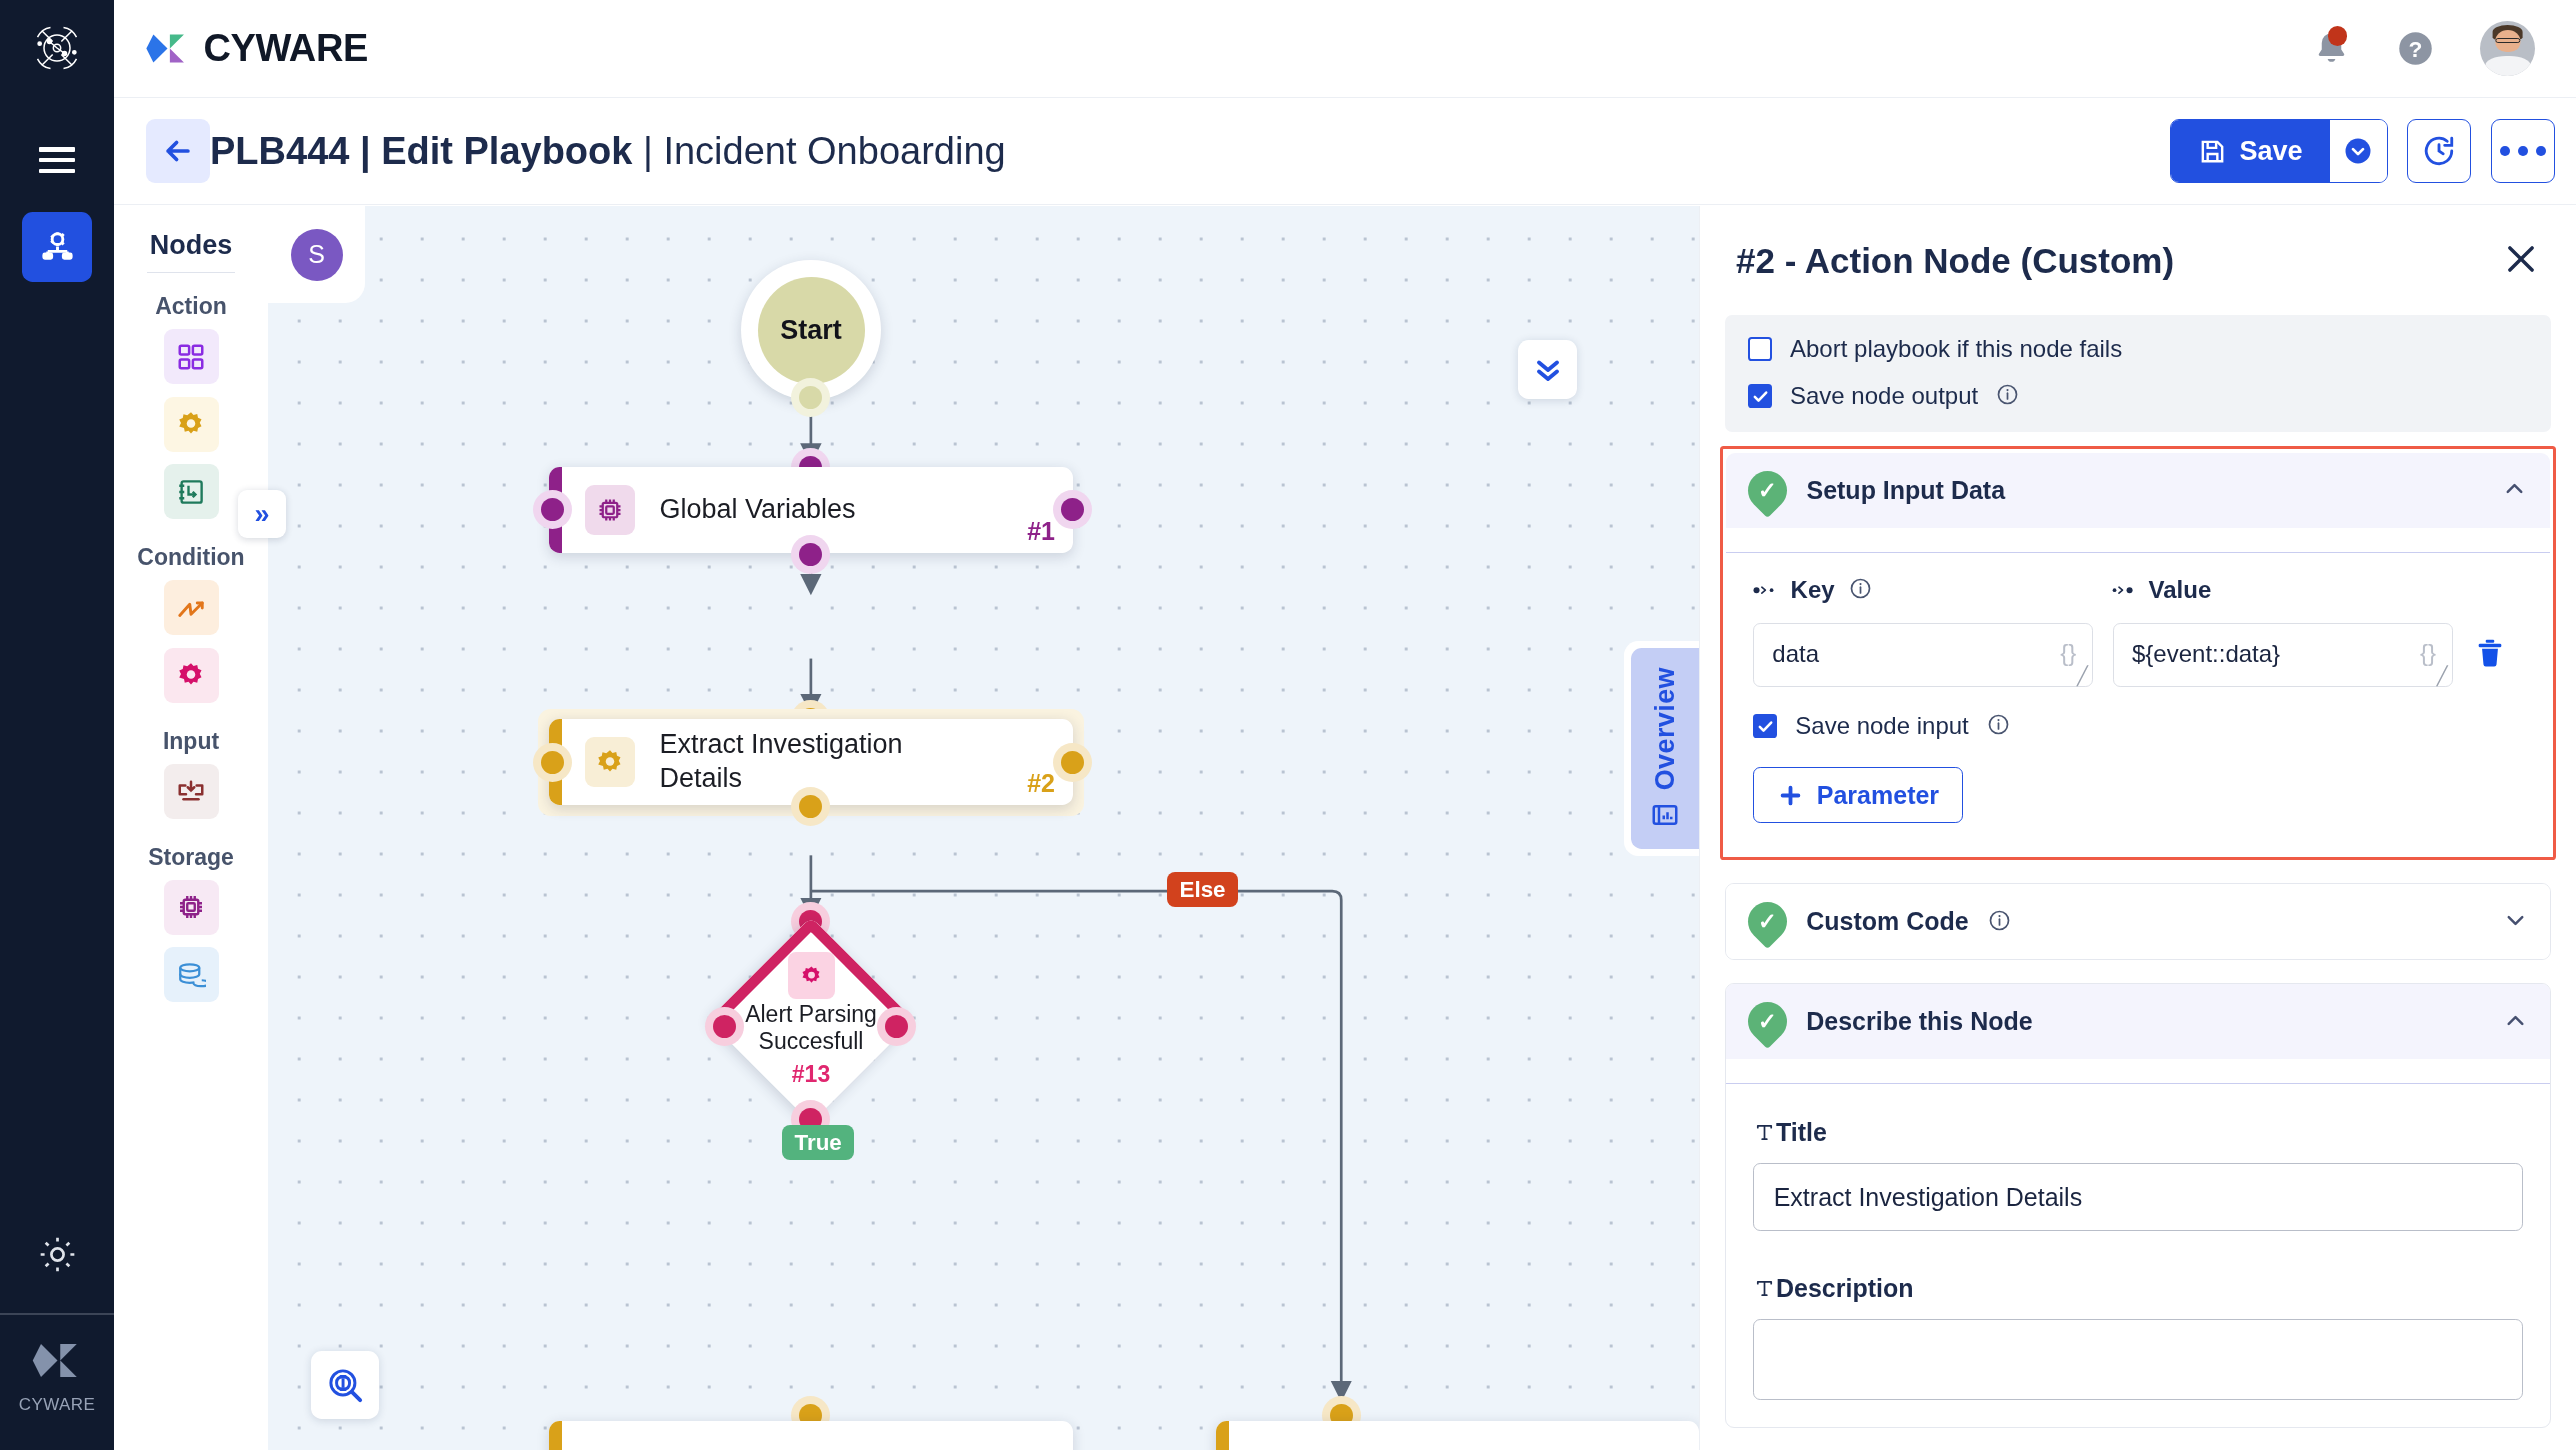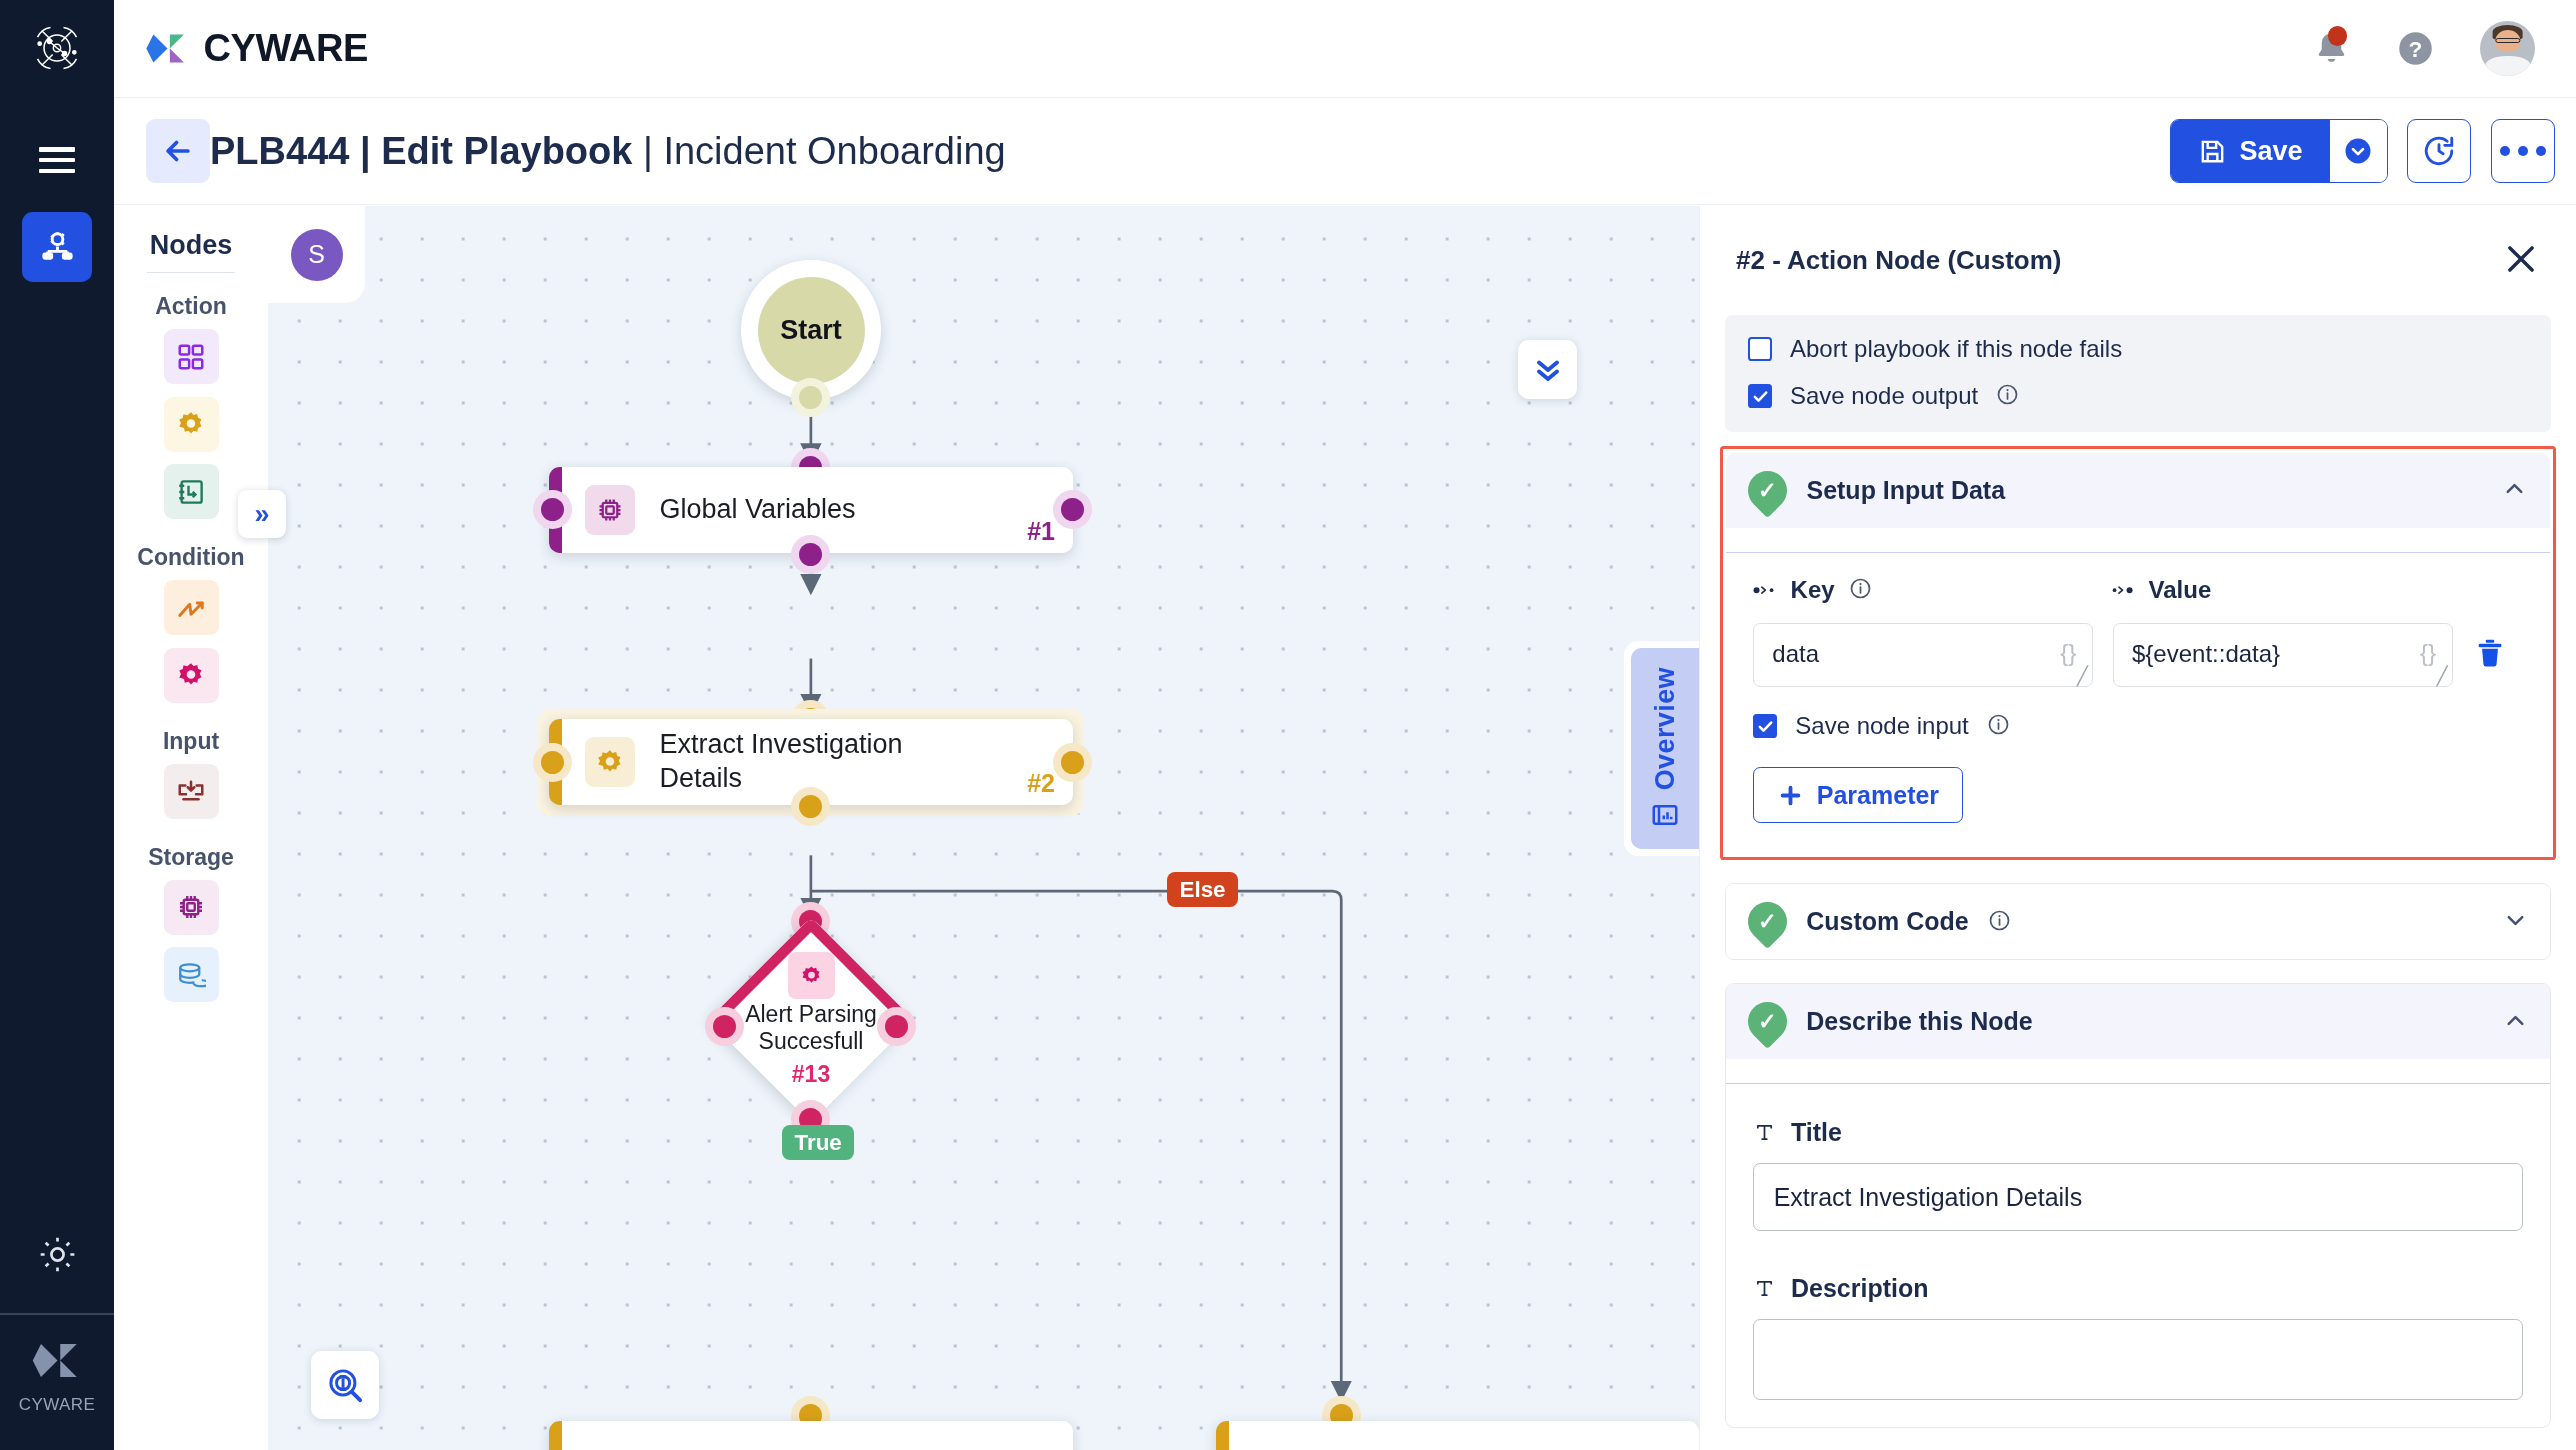--- a/index.html
+++ b/index.html
@@ -209,21 +209,21 @@
     position: absolute; padding: 4.5px 12.5px; border-radius: 8px;
     color: #fff; font-size: 22.4px; font-weight: 700;
   }
 
   
   .panel {
     position: absolute; left: 1699px; top: 206px; width: 877px; height: 1245px;
     background: #fff; border-left: 1.8px solid #eceff4; overflow: hidden;
   }
   .panel-head { display: flex; align-items: center; padding: 34px 36px 0 36px; }
-  .panel-title { font-size: 26px; font-weight: 700; color: #1d2b4c; }
+  .panel-title { font-size: 35px; font-weight: 700; color: #1d2b4c; }
   .panel-x { margin-left: auto; cursor: pointer; }
 
   .opt-box {
     margin: 34px 25px 0 25px; background: #f1f3f6; border-radius: 7.2px;
     padding: 19.7px 23px 21.5px 23px;
   }
   .chk-row { display: flex; align-items: center; gap: 18px; margin-bottom: 19.7px; }
   .chk-row:last-child { margin-bottom: 0; }
   .chk { width: 24px; height: 24px; border-radius: 3.6px; flex: none; cursor: pointer; }
   .chk.off { border: 2.7px solid #2250e0; background: #fff; }
@@ -265,21 +265,21 @@
   .trash { margin-top: 12.5px; cursor: pointer; }
 
   .save-in-row { display: flex; align-items: center; gap: 18px; margin-top: 25px; }
   .param-btn {
     margin-top: 27px; display: inline-flex; align-items: center; gap: 12.5px;
     border: 1.8px solid #2250e0; border-radius: 7.2px; padding: 12.5px 23px;
     color: #2250e0; font-size: 25px; font-weight: 700; cursor: pointer; background: #fff;
   }
 
   .sect-gap { margin: 23px 25px 0 25px; }
-  .field-lbl { display: flex; align-items: center; gap: 15px; margin: 25px 0 16px; }
+  .field-lbl { display: flex; align-items: center; gap: 0; margin: 25px 0 16px; }
   .field-lbl span { font-size: 25px; font-weight: 700; color: #1d2b4c; }
   .inp {
     width: 100%; height: 68px; border: 1.8px solid #b9bec9; border-radius: 7.2px;
     display: flex; align-items: center; padding: 0 19.7px; font-size: 25px; color: #1b2540;
     background: #fff; cursor: text;
   }
   .inp.tall { height: 81px; }
   .info { flex: none; }
 </style>
 </head>

